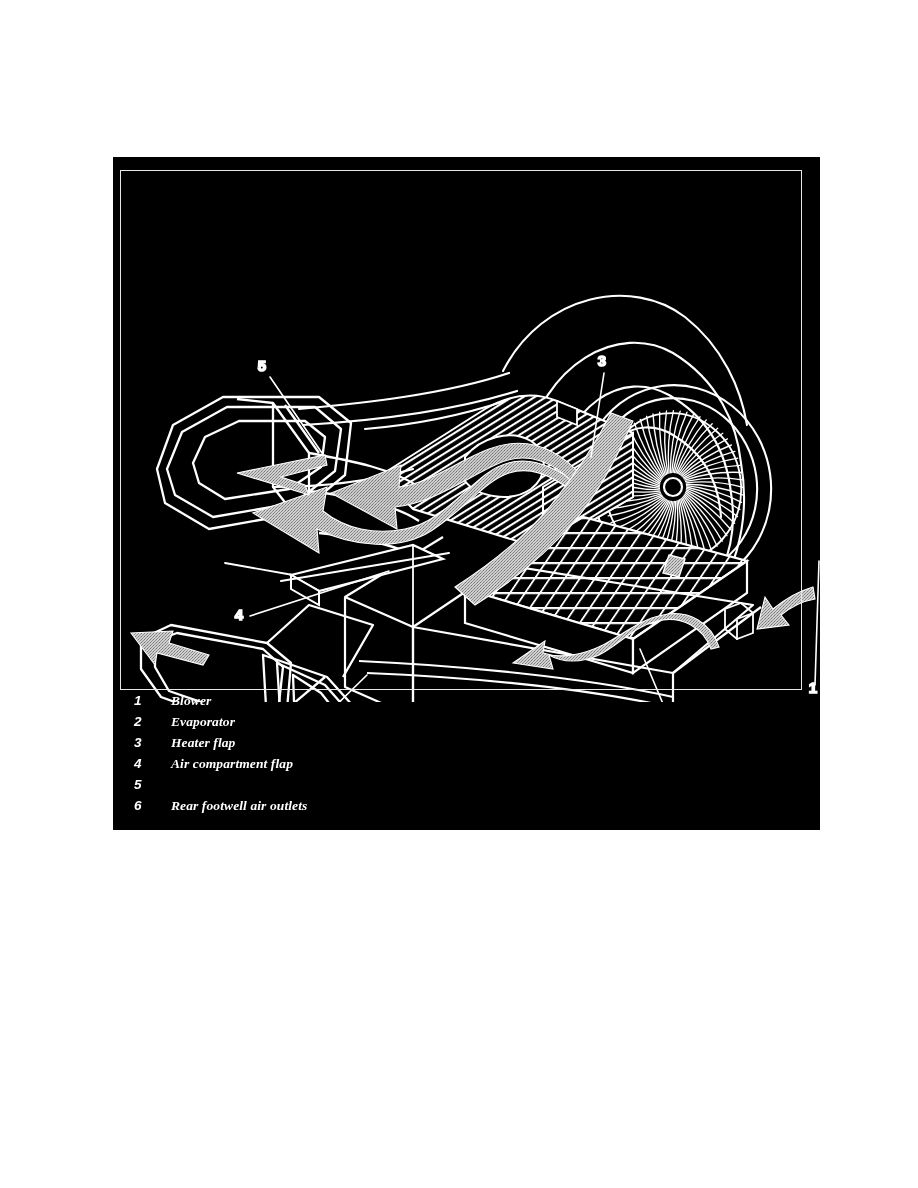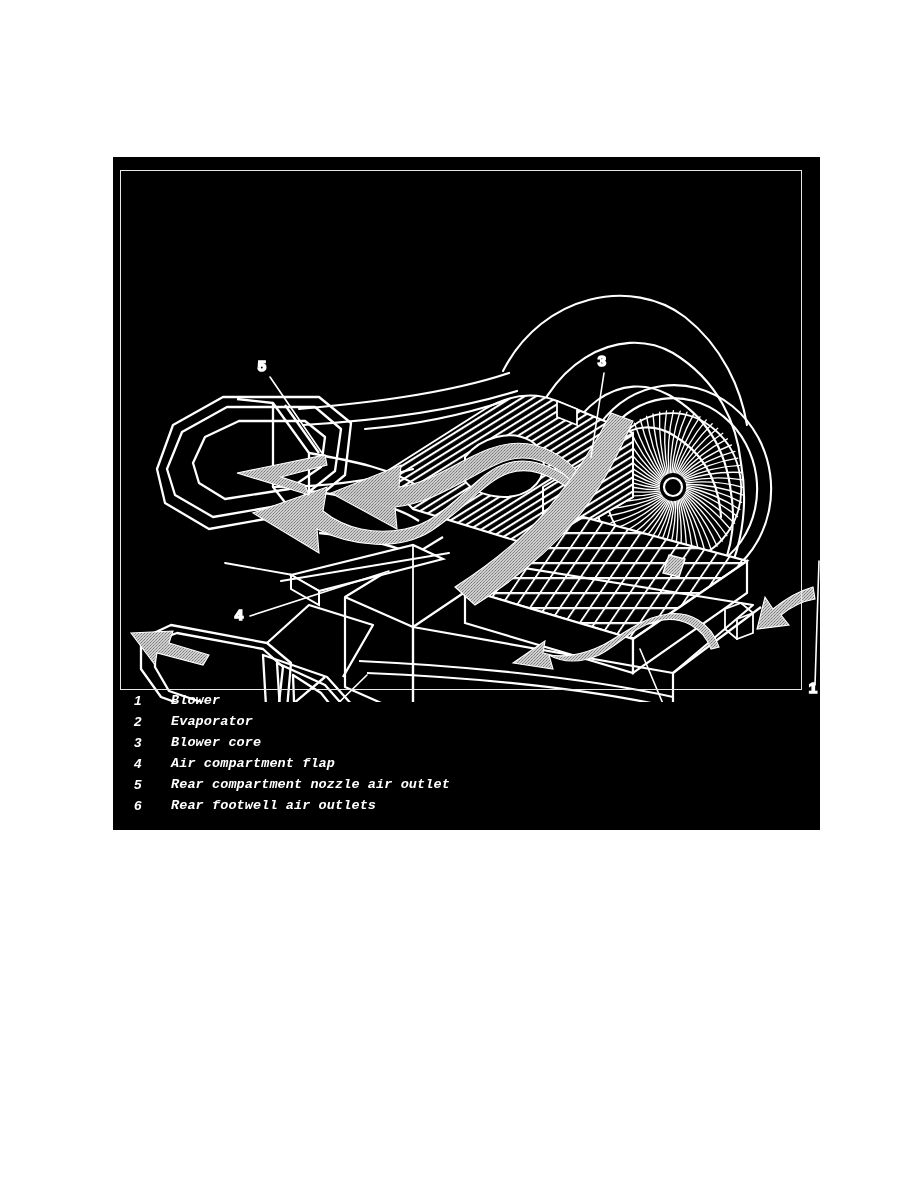--- a/index.html
+++ b/index.html
@@ -67,21 +67,21 @@
     font-family: "Liberation Sans", sans-serif;
   }
   .legend-label {
     position: absolute;
     left: 58px;
     color: #ffffff;
     font-style: italic;
     font-weight: bold;
     font-size: 13.5px;
     letter-spacing: 0.1px;
-    font-family: Liberation Mono, monospace;
+    font-family: Liberation Serif, serif;
   }
   .callout-num {
     font-family: "Liberation Sans", sans-serif;
     font-size: 15px;
     font-weight: bold;
     fill: #ffffff;
   }
 </style>
 </head>
 <body>
@@ -409,29 +409,28 @@
       <div class="legend-row">
         <span class="legend-num">1</span>
         <span class="legend-label">Blower</span>
       </div>
       <div class="legend-row">
         <span class="legend-num">2</span>
         <span class="legend-label">Evaporator</span>
       </div>
       <div class="legend-row">
         <span class="legend-num">3</span>
-        <span class="legend-label">Blower core</span>
+        <span class="legend-label">Heater flap</span>
       </div>
       <div class="legend-row">
         <span class="legend-num">4</span>
         <span class="legend-label">Air compartment flap</span>
       </div>
       <div class="legend-row">
         <span class="legend-num">5</span>
-        <span class="legend-label">Rear compartment nozzle air outlet</span>
       </div>
       <div class="legend-row">
         <span class="legend-num">6</span>
         <span class="legend-label">Rear footwell air outlets</span>
       </div>
     </div>
 
   </div>
 </div>
 

